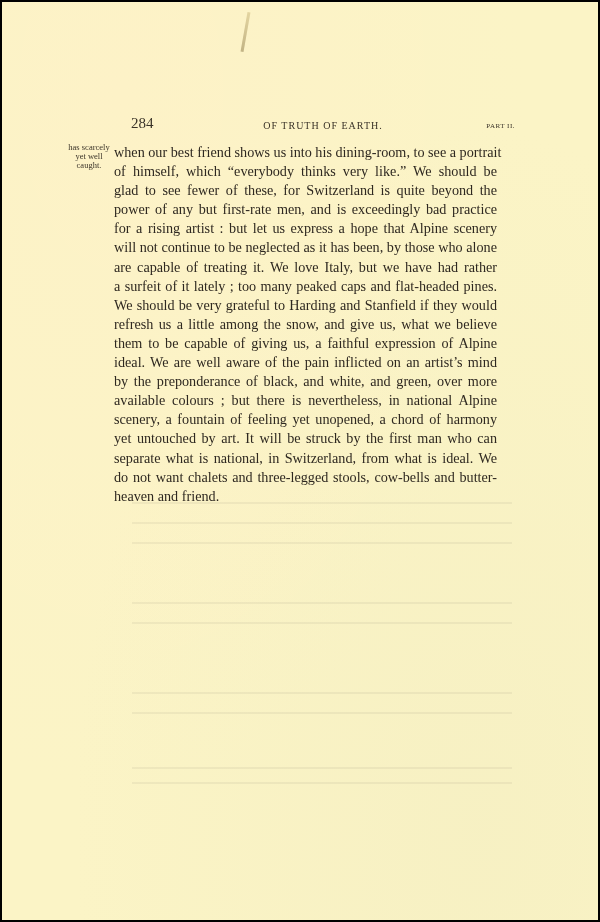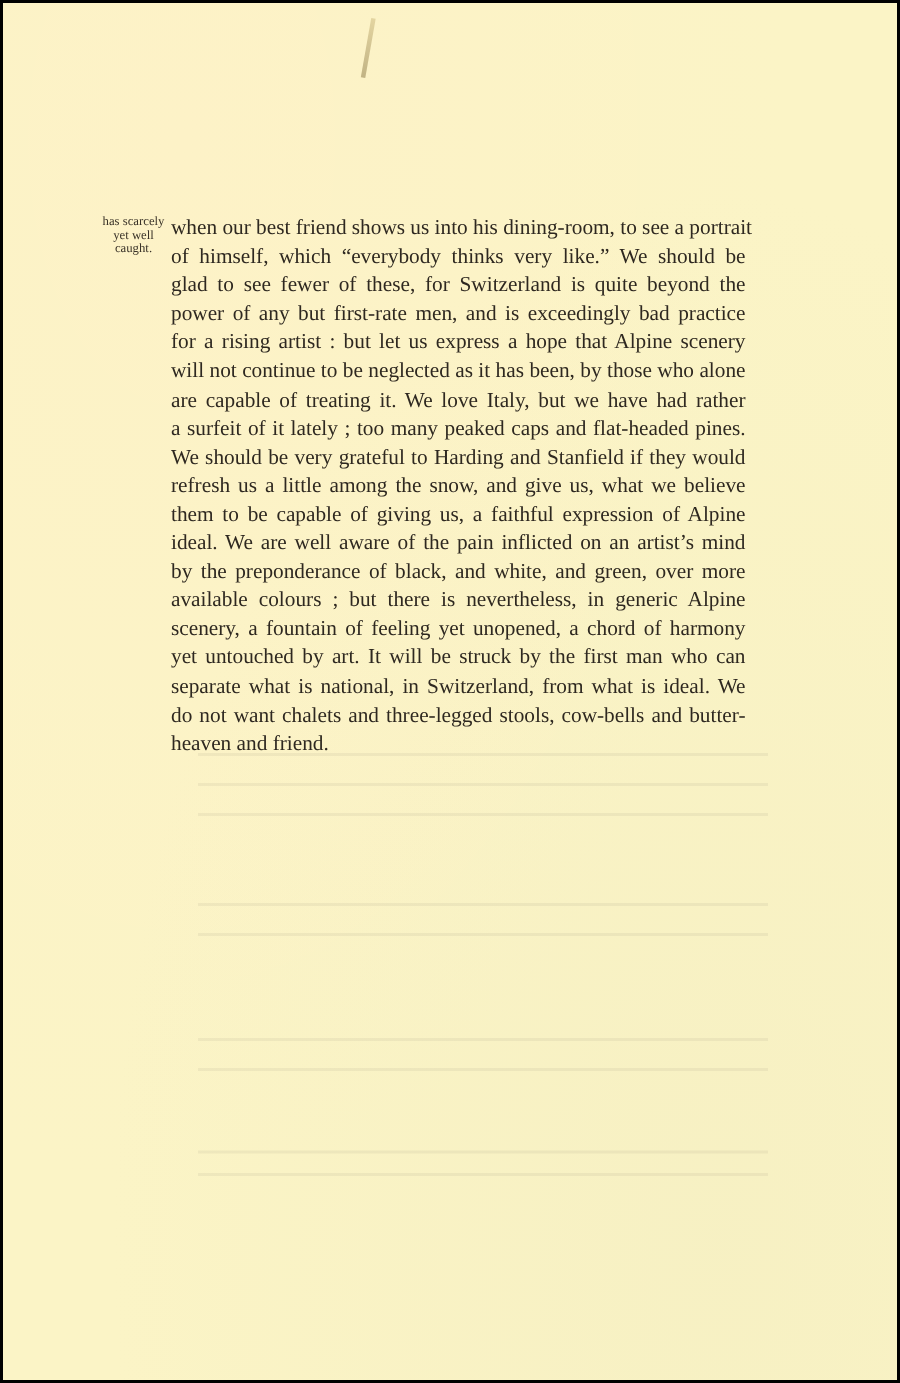--- a/index.html
+++ b/index.html
@@ -64,20 +64,25 @@
       position: absolute; left: 130px; width: 380px;
       height: 2px; background: rgba(160,150,120,0.12);
     }
   </style>
 </head>
 <body>
 
 <div class="page">
   <div class="mark"></div>
 
+  <div class="running-head">
+    <span class="page-number">284</span>
+    <span class="running-title">OF TRUTH OF EARTH.</span>
+    <span class="part-label">PART II.</span>
+  </div>
 
   <div class="side-note">
     <div>has scarcely</div>
     <div>yet well</div>
     <div>caught.</div>
   </div>
 
   <div class="body-text">
     <span class="line">when our best friend shows us into his dining-room, to see a portrait</span>
     <span class="line">of himself, which “everybody thinks very like.”  We should be</span>
@@ -85,21 +90,21 @@
     <span class="line">power of any but first-rate men, and is exceedingly bad practice</span>
     <span class="line">for a rising artist : but let us express a hope that Alpine scenery</span>
     <span class="line">will not continue to be neglected as it has been, by those who alone</span>
     <span class="line">are capable of treating it.  We love Italy, but we have had rather</span>
     <span class="line">a surfeit of it lately ; too many peaked caps and flat-headed pines.</span>
     <span class="line">We should be very grateful to Harding and Stanfield if they would</span>
     <span class="line">refresh us a little among the snow, and give us, what we believe</span>
     <span class="line">them to be capable of giving us, a faithful expression of Alpine</span>
     <span class="line">ideal.  We are well aware of the pain inflicted on an artist’s mind</span>
     <span class="line">by the preponderance of black, and white, and green, over more</span>
-    <span class="line">available colours ; but there is nevertheless, in generic Alpine</span>
+    <span class="line">available colours ; but there is nevertheless, in national Alpine</span>
     <span class="line">scenery, a fountain of feeling yet unopened, a chord of harmony</span>
     <span class="line">yet untouched by art.  It will be struck by the first man who can</span>
     <span class="line">separate what is national, in Switzerland, from what is ideal.  We</span>
     <span class="line">do not want chalets and three-legged stools, cow-bells and butter-</span>
     <span class="line last">heaven and friend.</span>
   </div>
 
   <div class="bleed" style="top:500px"></div>
   <div class="bleed" style="top:520px"></div>
   <div class="bleed" style="top:540px"></div>

